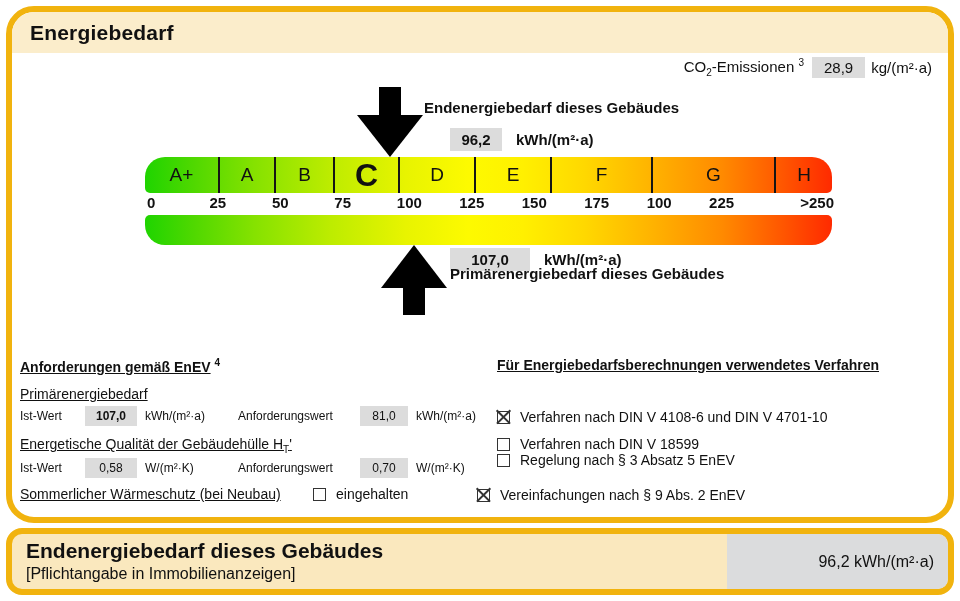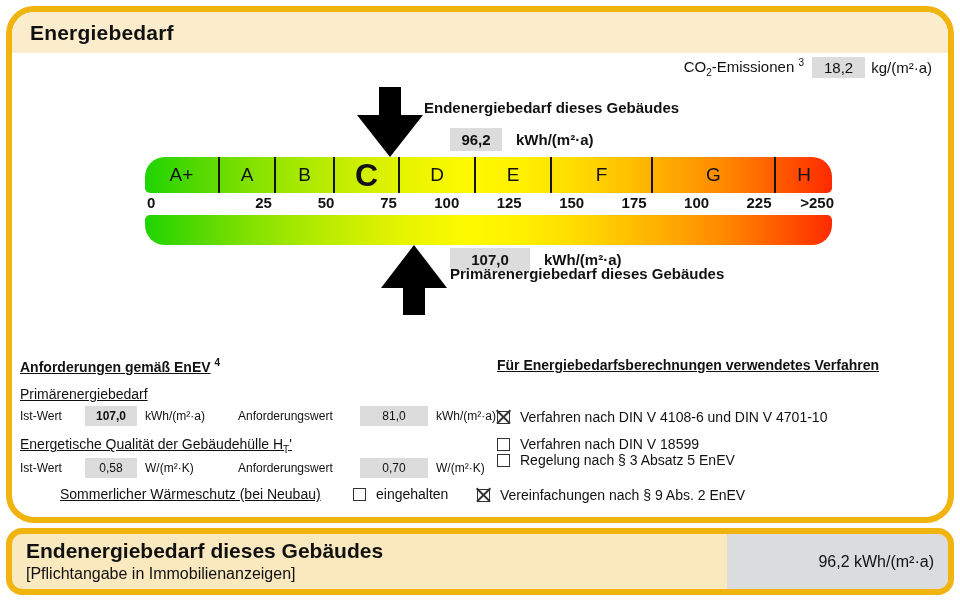--- a/index.html
+++ b/index.html
@@ -26,21 +26,21 @@
 
   
   .grad{background:linear-gradient(90deg,#1fd400 0%,#4fd800 7%,#86e200 16%,#bdec00 27%,#e8f400 38%,#fdfa00 47%,#fff000 55%,#ffd800 64%,#ffb200 74%,#ff8a00 84%,#ff5500 93%,#ff2a00 100%);}
   .class-bar{position:absolute;left:133px;top:145px;width:687px;height:36px;display:flex;
     border-radius:20px 20px 5px 5px;overflow:hidden;}
   .seg{display:flex;align-items:center;justify-content:center;font-size:19px;border-right:2px solid #151515;}
   .seg:last-child{border-right:none;}
   .seg .cls{transform:translateY(0);}
   .seg.current{font-size:32px;font-weight:bold;}
   .tick-row{position:absolute;left:105px;top:182px;width:717px;height:20px;display:flex;}
-  .tick-row span{flex:1;text-align:right;font-size:15px;font-weight:bold;}
+  .tick-row span{flex:1;text-align:left;font-size:15px;font-weight:bold;}
   .tick-row span:first-child{text-align:left;padding-left:30px;}
   .tick-row span:last-child{text-align:right;}
   .lower-bar{position:absolute;left:133px;top:203px;width:687px;height:30px;
     border-radius:5px 5px 20px 20px;}
 
   
   .arr{position:absolute;background:#000;}
   .tri{position:absolute;width:0;height:0;}
   .arrow-down-shaft{left:367px;top:75px;width:22px;height:32px;}
   .arrow-down-head{left:345px;top:103px;border-left:33px solid transparent;border-right:33px solid transparent;border-top:42px solid #000;}
@@ -58,21 +58,21 @@
   .u{text-decoration:underline;}
   .hsup{font-size:10px;vertical-align:super;text-decoration:none;}
   sub.tsub{font-size:10px;}
   .sec-heading{position:absolute;font-size:14px;font-weight:bold;}
   .req-row{position:absolute;display:flex;align-items:center;font-size:12px;white-space:nowrap;}
   .req-row .lbl-ist{width:65px;}
   .req-row .rv{width:52px;margin-right:8px;background:var(--graybox);text-align:center;padding:3px 0;}
   .req-row .rv.b{font-weight:bold;}
   .req-row .runit{width:73px;}
   .req-row .lbl-req{width:122px;margin-left:20px;}
-  .req-row .rv2{width:68px;margin-right:8px;background:var(--graybox);text-align:center;padding:3px 0;}
+  .req-row .rv2{width:48px;margin-right:8px;background:var(--graybox);text-align:center;padding:3px 0;}
 
   .summer-row{position:absolute;display:flex;align-items:center;font-size:14px;white-space:nowrap;}
   .summer-row .slabel{width:293px;}
 
   .method-row{position:absolute;display:flex;align-items:center;gap:10px;font-size:14px;white-space:nowrap;}
 
   .checkbox{position:relative;width:13px;height:13px;border:1.5px solid #333;display:inline-block;flex:none;background:#fff;}
   .checkbox.checked::before,.checkbox.checked::after{content:"";position:absolute;left:-4px;width:19px;top:4.5px;height:1.6px;background:#333;}
   .checkbox.checked::before{transform:rotate(45deg);}
   .checkbox.checked::after{transform:rotate(-45deg);}
@@ -93,21 +93,21 @@
 <div class="page">
 
   <div class="main-box">
 
     <div class="header-strip">
       <h1>Energiebedarf</h1>
     </div>
 
     <div class="co2-line">
       <span><span>CO</span><sub>2</sub><span>-Emissionen</span>&nbsp;<sup>3</sup></span>
-      <span class="co2-box">18,2</span>
+      <span class="co2-box">28,9</span>
       <span>kg/(m²·a)</span>
     </div>
 
     <div class="arr arrow-down-shaft"></div>
     <div class="tri arrow-down-head"></div>
     <div class="marker-label" style="left:412px;top:87px;">Endenergiebedarf dieses Gebäudes</div>
     <div class="value-row" style="left:438px;top:116px;">
       <span class="vbox w74">96,2</span>
       <span>kWh/(m²·a)</span>
     </div>
@@ -187,21 +187,21 @@
 
     <div class="req-row" style="left:8px;top:446px;">
       <span class="lbl-ist">Ist-Wert</span>
       <span class="rv">0,58</span>
       <span class="runit">W/(m²·K)</span>
       <span class="lbl-req">Anforderungswert</span>
       <span class="rv2">0,70</span>
       <span>W/(m²·K)</span>
     </div>
 
-    <div class="summer-row" style="left:8px;top:474px;margin-left:40px;">
+    <div class="summer-row" style="left:8px;top:474px;">
       <span class="slabel u">Sommerlicher Wärmeschutz (bei Neubau)</span>
       <span class="checkbox"></span>
       <span style="margin-left:10px;">eingehalten</span>
     </div>
 
     <div class="sec-heading u" style="left:485px;top:345px;">Für Energiebedarfsberechnungen verwendetes Verfahren</div>
 
     <div class="method-row" style="left:485px;top:397px;">
       <span class="checkbox checked"></span>
       <span>Verfahren nach DIN V 4108-6 und DIN V 4701-10</span>

